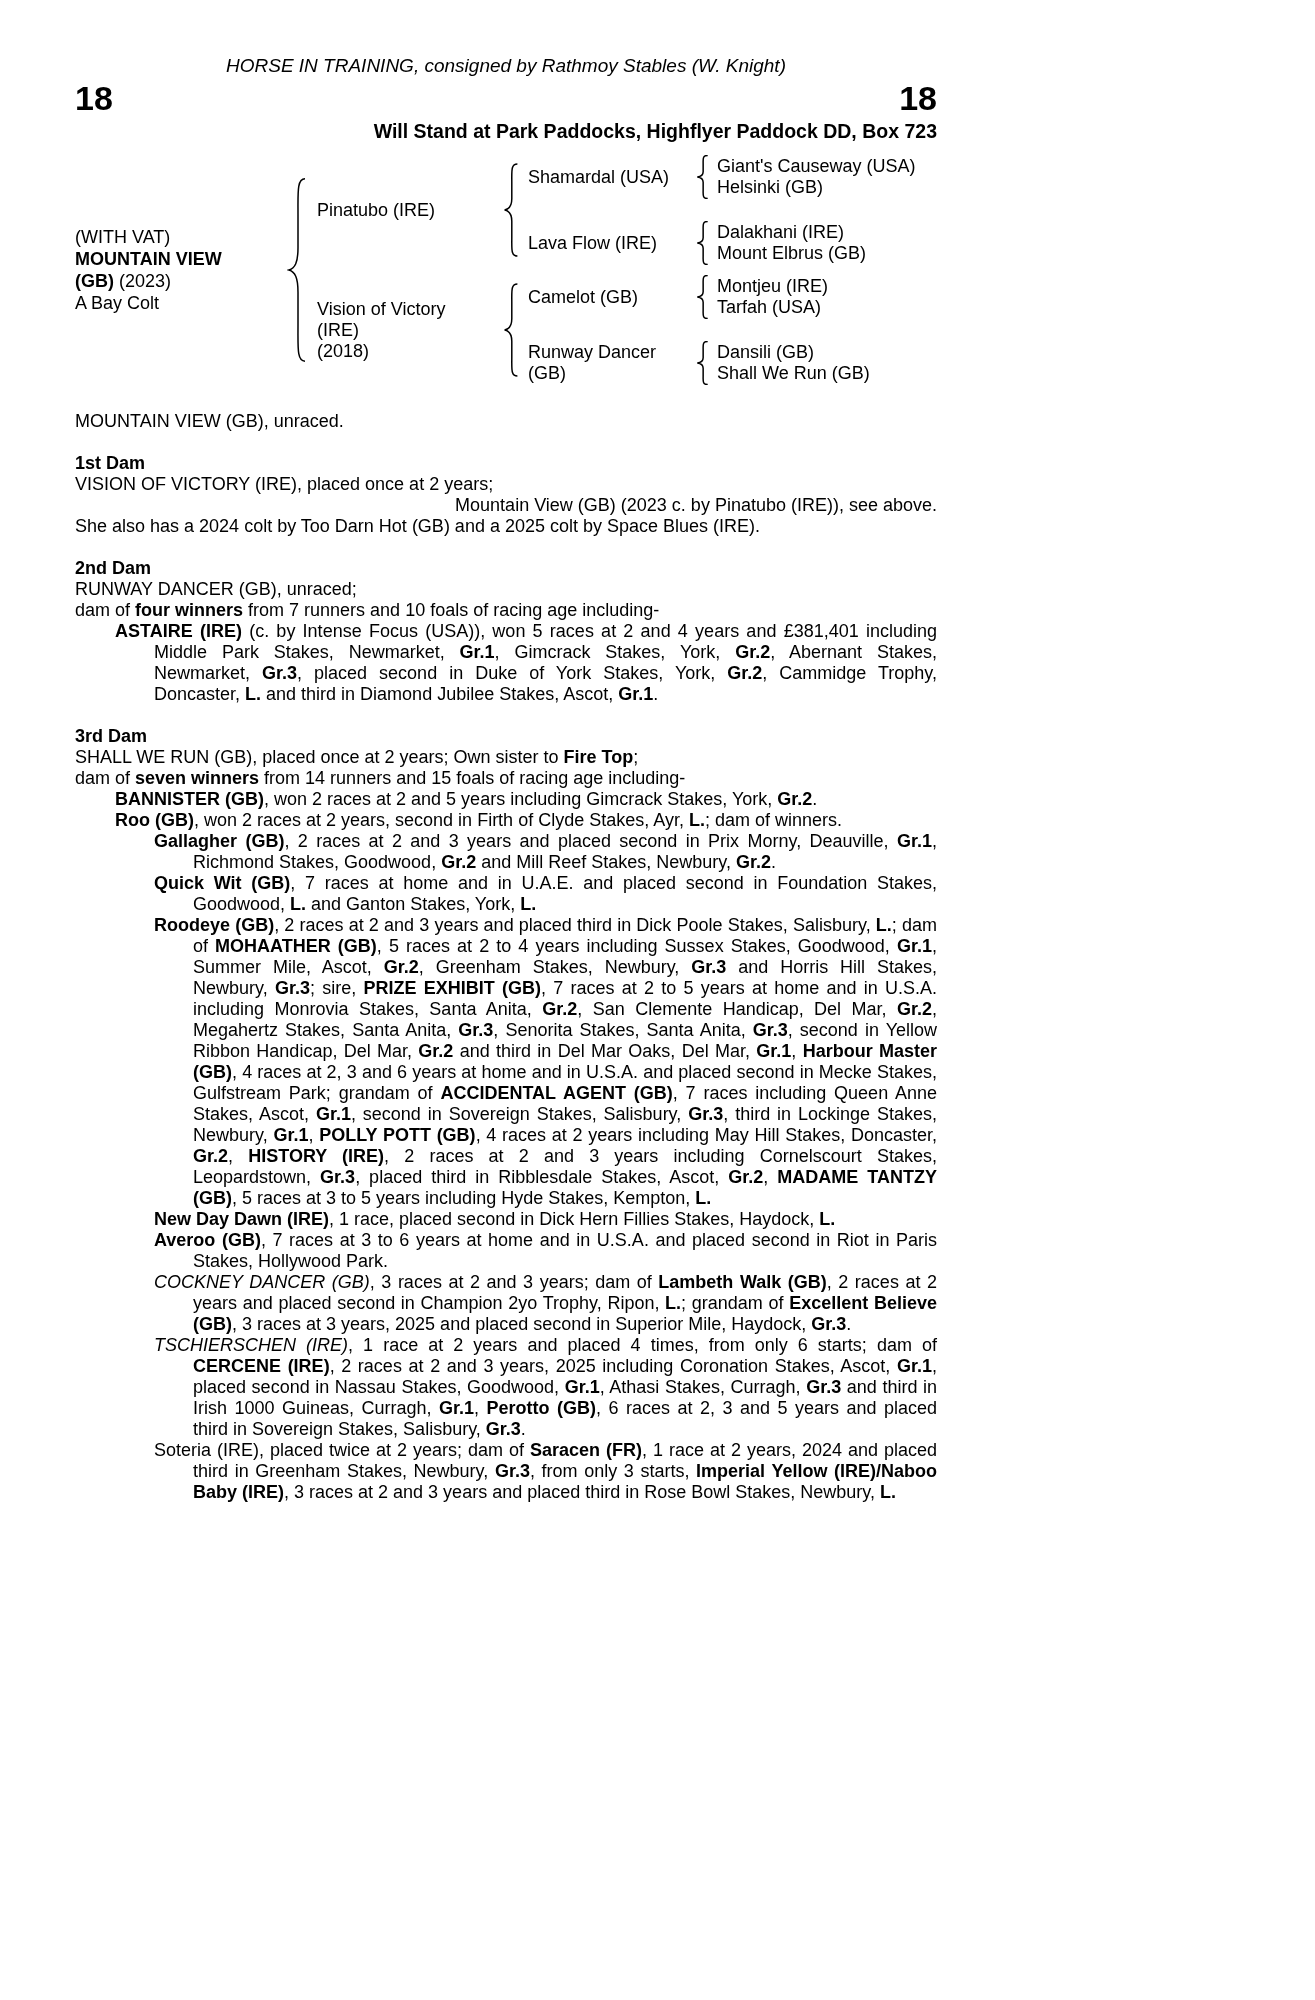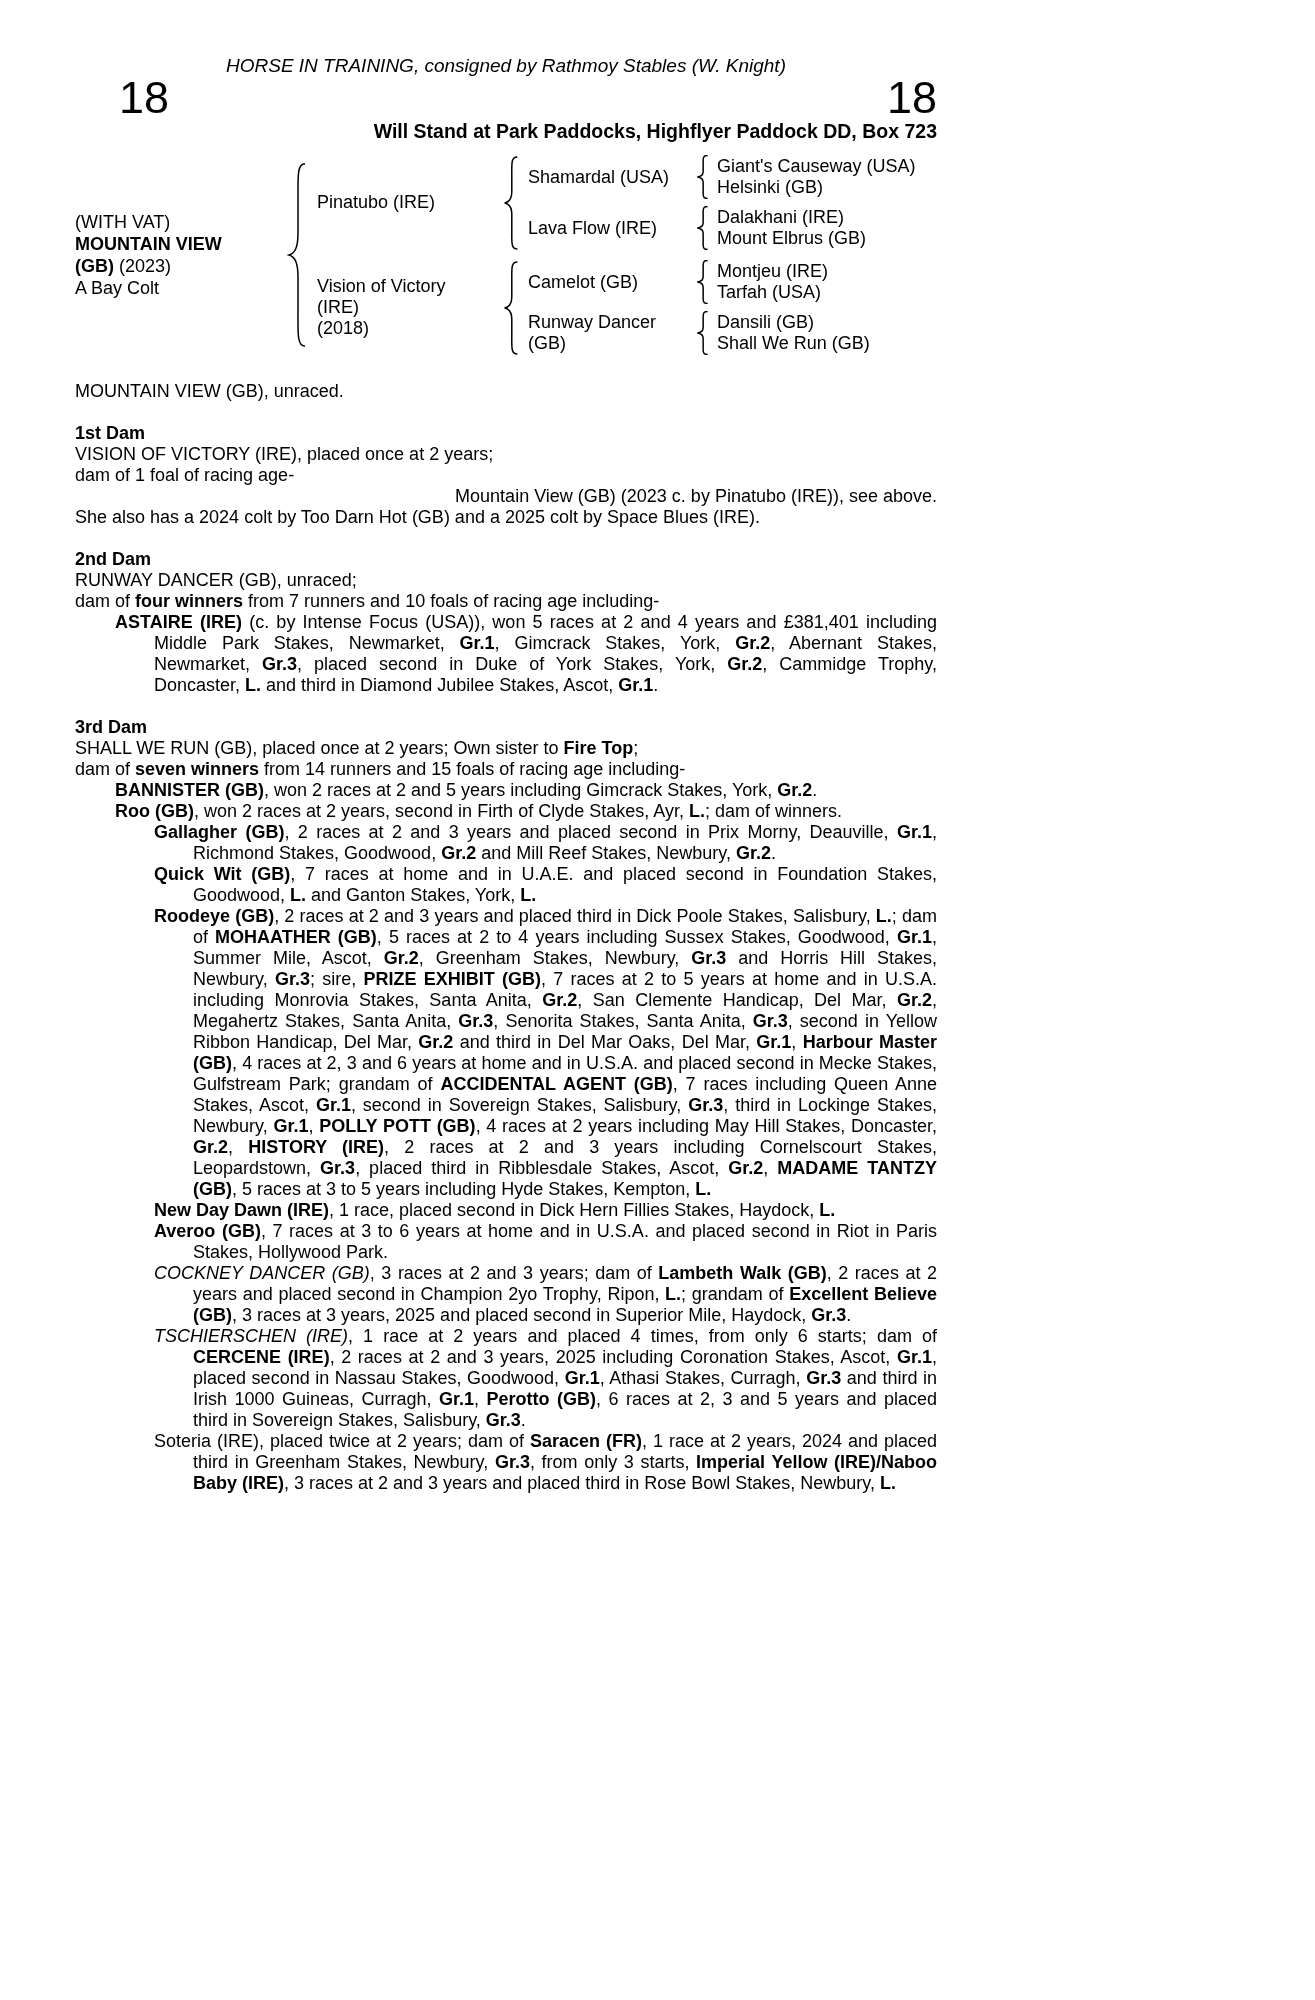--- a/index.html
+++ b/index.html
@@ -24,24 +24,23 @@
     font-size:19px;
     line-height:22px;
   }
   .lot-row{
     display:flex;
     justify-content:space-between;
     align-items:flex-start;
     margin-top:4px;
   }
   .lot-num{
-    font-weight:400;
-    font-size:45px;
+    font-weight:700;
+    font-size:34px;
     line-height:34px;
-    margin-left:44px;
   }
   .stand-line{
     font-weight:700;
     font-size:19.5px;
     line-height:24px;
     margin-top:4px;
     text-align:right;
   }
   
   .ped{
@@ -50,21 +49,21 @@
     margin-top:12px;
     font-size:18px;
     line-height:21px;
   }
   .ped-left{width:212px;flex:0 0 auto;}
   .ped-left div{line-height:22px;}
   .bold{font-weight:700;}
   .ped-col-parents{display:flex;flex-direction:column;row-gap:10px;flex:1;}
   .ped-half{display:flex;align-items:center;}
   .ped-parent{width:186px;flex:0 0 auto;white-space:pre-line;}
-  .ped-gp-stack{display:flex;flex-direction:column;row-gap:7px;flex:1;}
+  .ped-gp-stack{display:flex;flex-direction:column;row-gap:22px;flex:1;}
   .ped-gp-row{display:flex;align-items:center;}
   .ped-gp{width:168px;flex:0 0 auto;white-space:pre-line;}
   .ped-ggp-stack{flex:1;}
   .ped-ggp{height:21px;line-height:21px;white-space:nowrap;}
   .brace{flex:0 0 auto;display:block;}
   .brace path{fill:none;stroke:#000;stroke-width:1.5;vector-effect:non-scaling-stroke;}
   .brace-main{width:20px;height:186px;margin-right:10px;}
   .brace-half{width:16px;height:94px;margin-right:9px;}
   .brace-pair{width:13px;height:44px;margin-right:8px;}
   
@@ -173,21 +172,20 @@
           </div>
         </div>
 
       </div>
     </div>
 
     <div class="body-text">
         <p class="para l0"><span>MOUNTAIN VIEW (GB), unraced.</span></p>
         <p class="para heading gap"><span class="b">1st Dam</span></p>
         <p class="para l0"><span>VISION OF VICTORY (IRE), placed once at 2 years;</span></p>
-        <p class="para l0"><span>dam of 1 foal of racing age-</span></p>
         <p class="para ind1"><span>Mountain View (GB) (2023 c. by Pinatubo (IRE)), see above.</span></p>
         <p class="para l0"><span>She also has a 2024 colt by Too Darn Hot (GB) and a 2025 colt by Space Blues (IRE).</span></p>
         <p class="para heading gap"><span class="b">2nd Dam</span></p>
         <p class="para l0"><span>RUNWAY DANCER (GB), unraced;</span></p>
         <p class="para l0"><span>dam of </span><span class="b">four winners</span><span> from 7 runners and 10 foals of racing age including-</span></p>
         <p class="para hang1"><span class="b">ASTAIRE (IRE)</span><span> (c. by Intense Focus (USA)), won 5 races at 2 and 4 years and £381,401 including Middle Park Stakes, Newmarket, </span><span class="b">Gr.1</span><span>, Gimcrack Stakes, York, </span><span class="b">Gr.2</span><span>, Abernant Stakes, Newmarket, </span><span class="b">Gr.3</span><span>, placed second in Duke of York Stakes, York, </span><span class="b">Gr.2</span><span>, Cammidge Trophy, Doncaster, </span><span class="b">L.</span><span> and third in Diamond Jubilee Stakes, Ascot, </span><span class="b">Gr.1</span><span>.</span></p>
         <p class="para heading gap"><span class="b">3rd Dam</span></p>
         <p class="para l0"><span>SHALL WE RUN (GB), placed once at 2 years; Own sister to </span><span class="b">Fire Top</span><span>;</span></p>
         <p class="para l0"><span>dam of </span><span class="b">seven winners</span><span> from 14 runners and 15 foals of racing age including-</span></p>
         <p class="para hang1"><span class="b">BANNISTER (GB)</span><span>, won 2 races at 2 and 5 years including Gimcrack Stakes, York, </span><span class="b">Gr.2</span><span>.</span></p>

